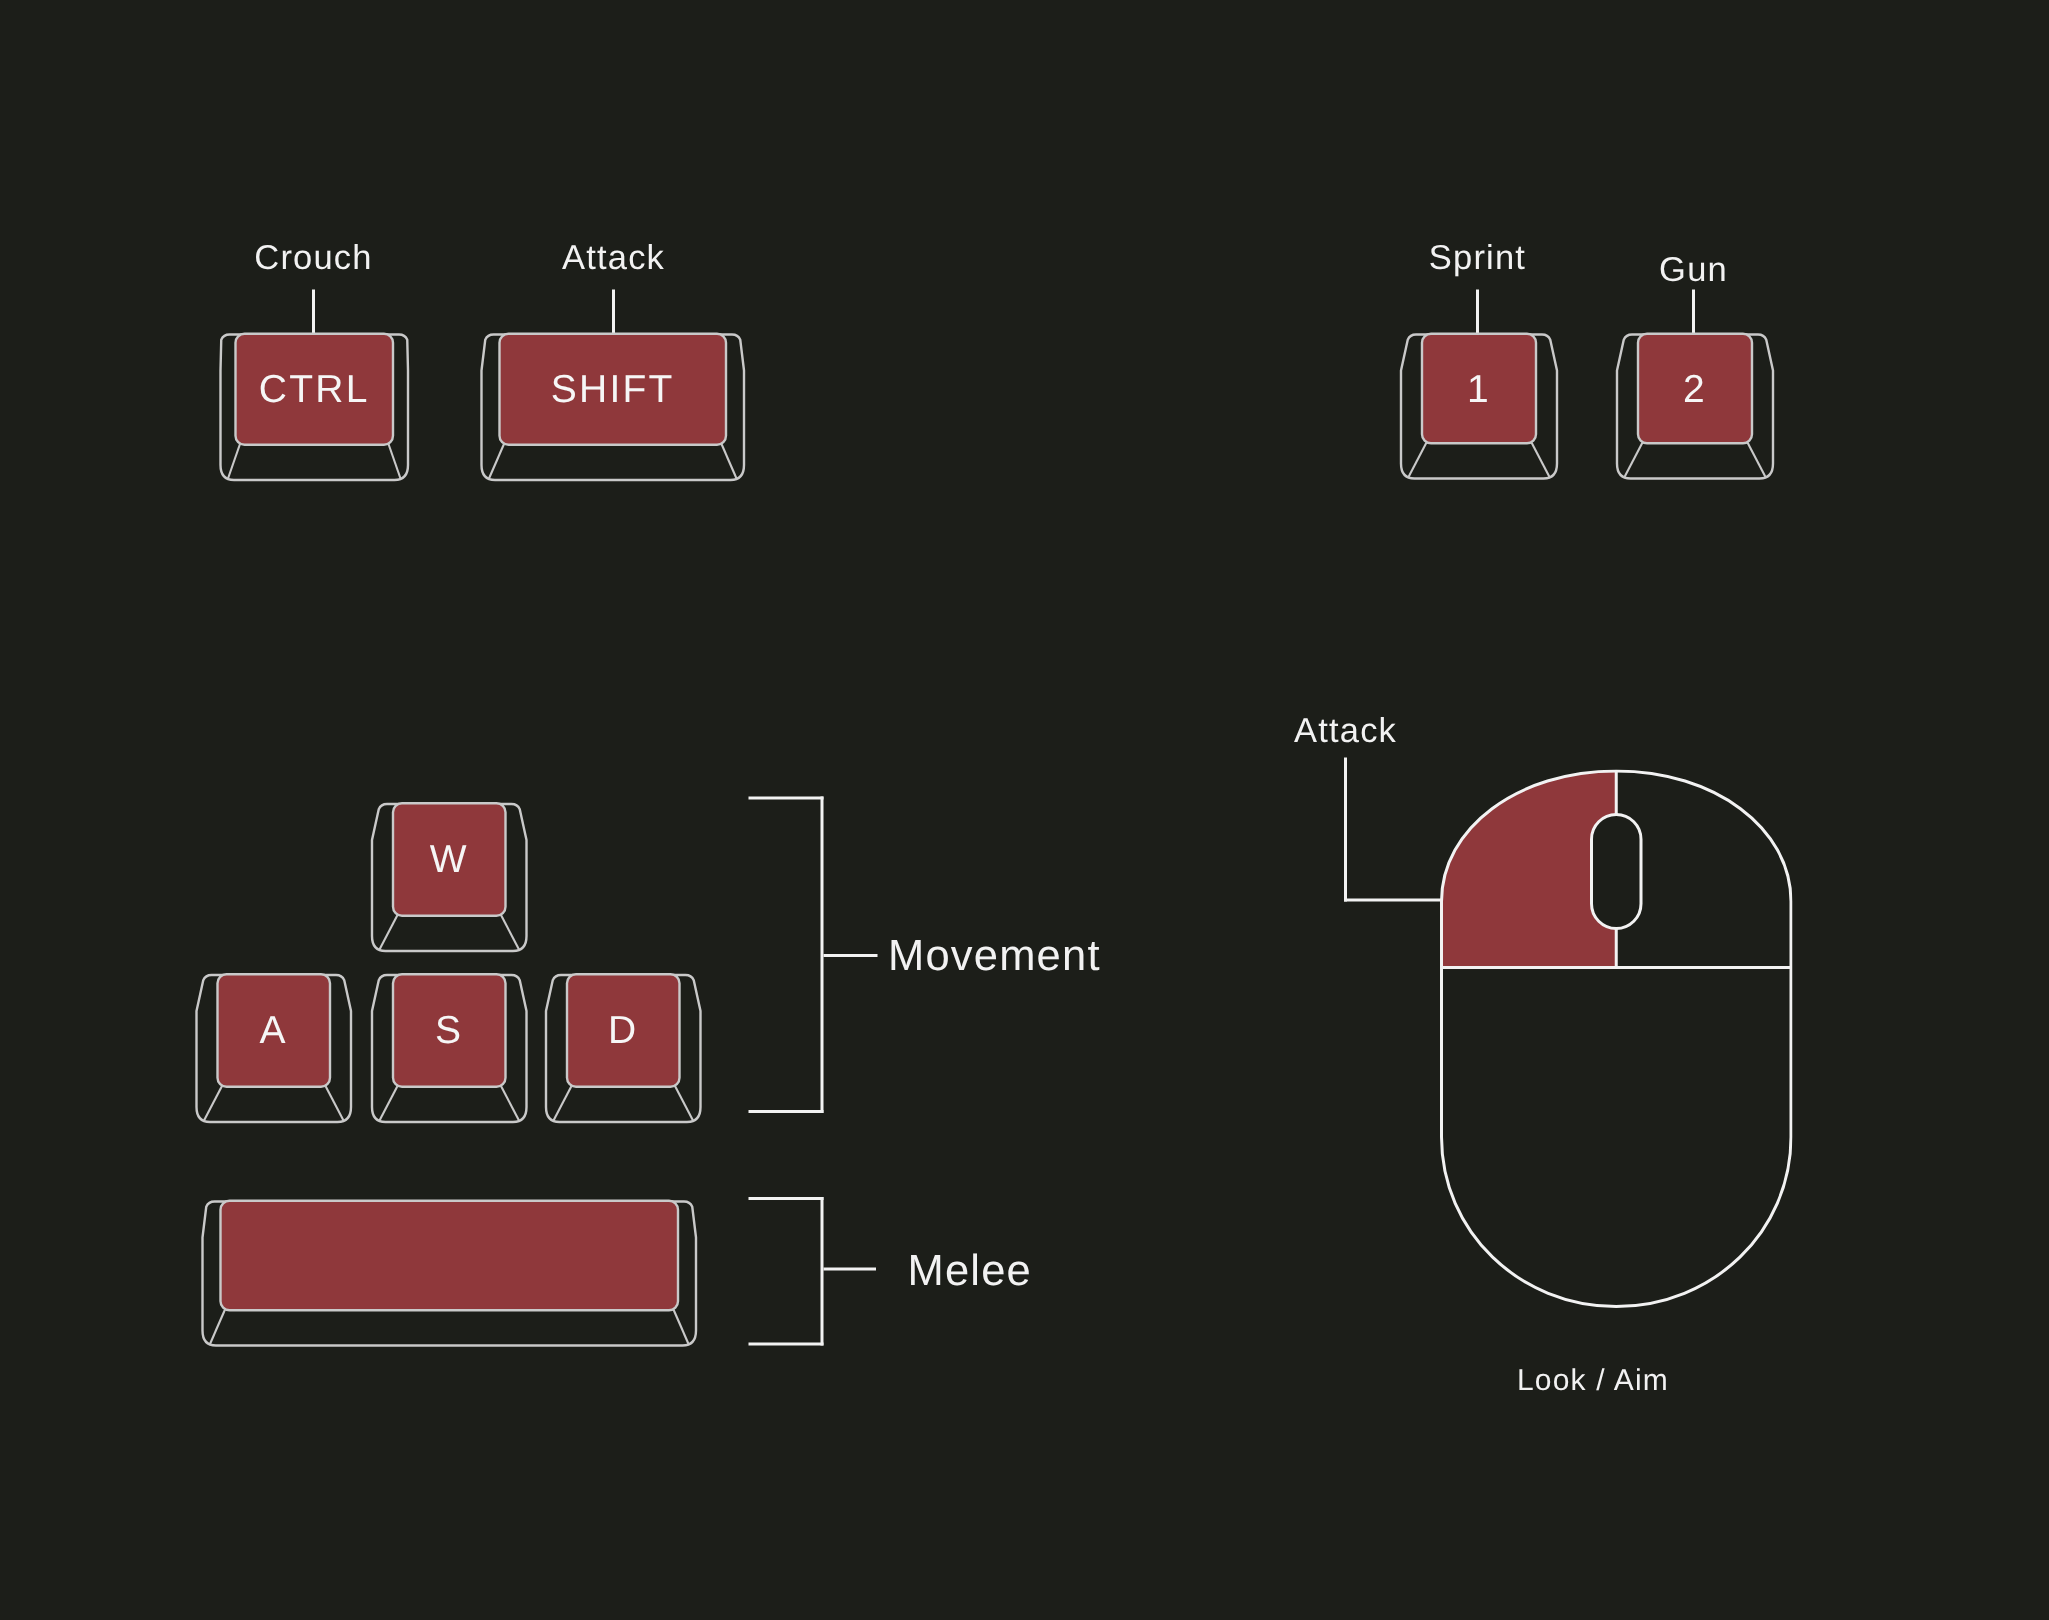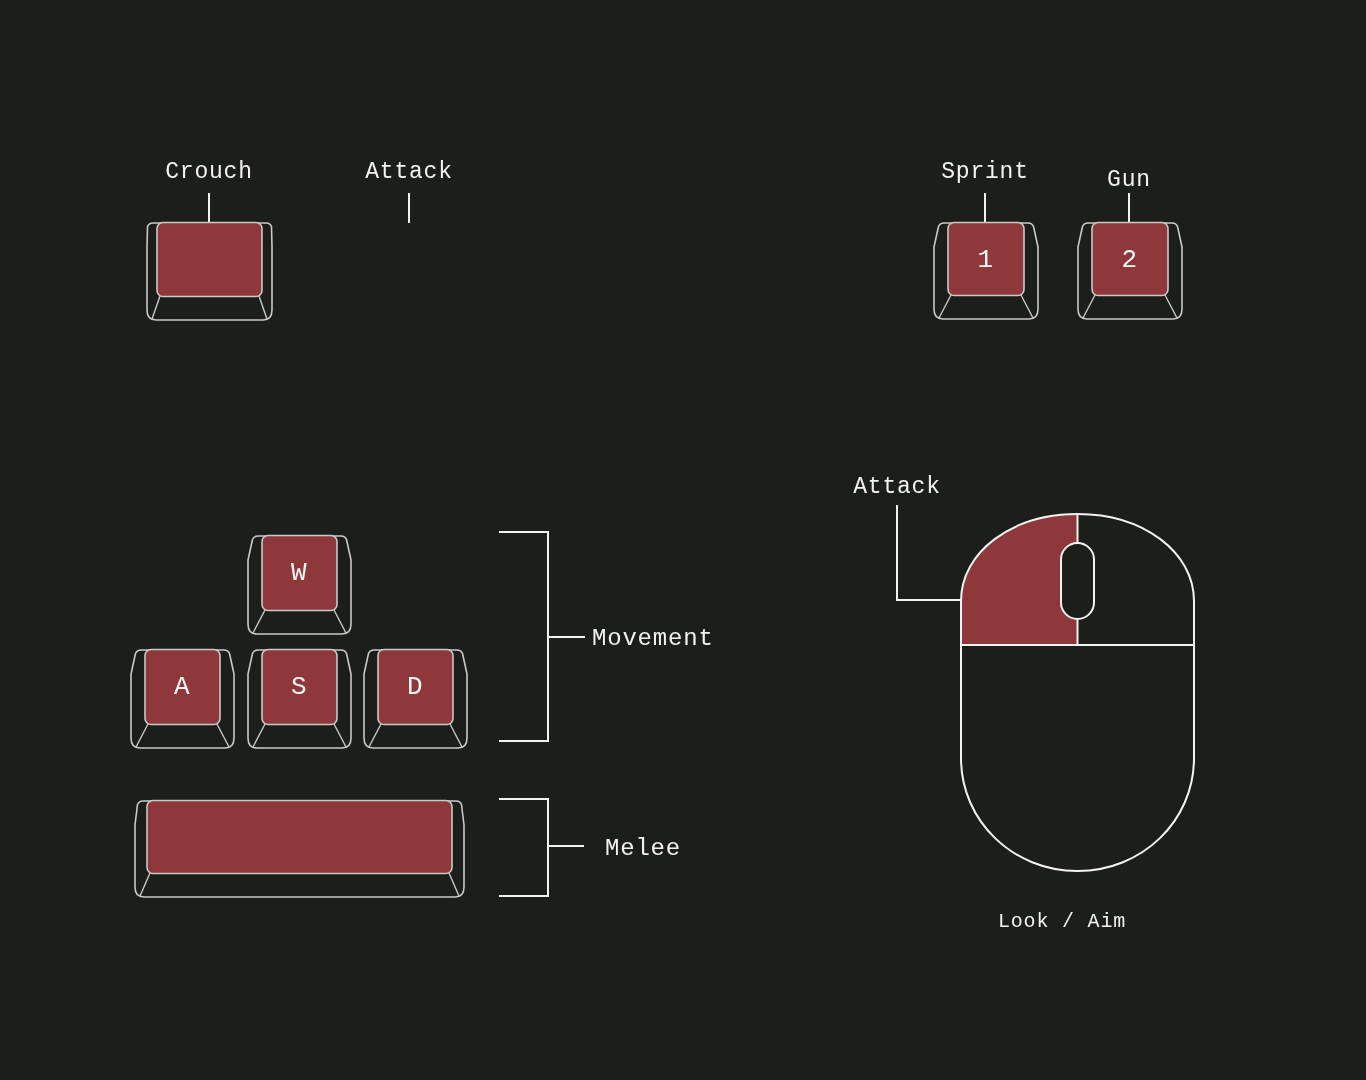--- a/index.html
+++ b/index.html
@@ -9,36 +9,36 @@
     --line:#f2f2f2;
     --text:#f2f2f2;
   }
   *{margin:0;padding:0;box-sizing:border-box;}
   html,body{background:var(--bg);}
   .stage{
     position:relative;
     width:1366px;height:1080px;
     background:var(--bg);
     overflow:hidden;
-    font-family:Liberation Mono, monospace;
+    font-family:Liberation Sans, sans-serif;
     color:var(--text);
   }
   
   .action-label{
     position:absolute;
     transform:translate(-50%,-50%);
     font-size:23px;
     letter-spacing:0.8px;
     color:var(--text);
     white-space:nowrap;
   }
   .group-label{
     position:absolute;
     transform:translateY(-50%);
-    font-size:24px;
+    font-size:29px;
     letter-spacing:0.8px;
     white-space:nowrap;
   }
   
   .vline{position:absolute;width:2px;background:var(--line);}
   .hline{position:absolute;height:2px;background:var(--line);}
   .elbow{ 
     position:absolute;
     border-left:2px solid var(--line);
     border-bottom:2px solid var(--line);
@@ -84,22 +84,32 @@
   <div class="vline" style="left:984px;top:193px;height:30px"></div>
   <div class="vline" style="left:1128px;top:193px;height:30px"></div>
 
   <div class="keycap" style="left:145px;top:221px;width:129px;height:101px">
       <svg width="129" height="101" viewBox="0 0 129 101">
         <path class="cap-outer" d="M 8 2 L 121 2 Q 125 2 126.5 5.5 L 127 26 L 127 89 Q 127 99 118 99 L 11 99 Q 2 99 2 89 L 2 26 L 2.5 5.5 Q 4 2 8 2 Z"></path>
         <line class="cap-skirt" x1="15" y1="75" x2="7" y2="98"></line>
         <line class="cap-skirt" x1="114" y1="75" x2="122" y2="98"></line>
         <rect class="cap-face" x="12" y="1.5" width="105" height="74" rx="6"></rect>
       </svg>
-  </div>
-
+    <div class="cap-label">CTRL</div>
+  </div>
+
+  <div class="keycap" style="left:319px;top:221px;width:179px;height:101px">
+      <svg width="179" height="101" viewBox="0 0 179 101">
+        <path class="cap-outer" d="M 10 2 L 169 2 Q 173 2 174.5 5.5 L 177 26 L 177 89 Q 177 99 168 99 L 11 99 Q 2 99 2 89 L 2 26 L 4.5 5.5 Q 6 2 10 2 Z"></path>
+        <line class="cap-skirt" x1="17" y1="75" x2="7" y2="98"></line>
+        <line class="cap-skirt" x1="162" y1="75" x2="172" y2="98"></line>
+        <rect class="cap-face" x="14" y="1.5" width="151" height="74" rx="6"></rect>
+      </svg>
+    <div class="cap-label">SHIFT</div>
+  </div>
 
   <div class="keycap" style="left:932px;top:221px;width:108px;height:100px">
       <svg width="108" height="100" viewBox="0 0 108 100">
         <path class="cap-outer" d="M 12 2 L 96 2 Q 100 2 101.5 5.5 L 106 26 L 106 88 Q 106 98 97 98 L 11 98 Q 2 98 2 88 L 2 26 L 6.5 5.5 Q 8 2 12 2 Z"></path>
         <line class="cap-skirt" x1="19" y1="74" x2="7" y2="97"></line>
         <line class="cap-skirt" x1="89" y1="74" x2="101" y2="97"></line>
         <rect class="cap-face" x="16" y="1.5" width="76" height="73" rx="6"></rect>
       </svg>
     <div class="cap-label">1</div>
   </div>

